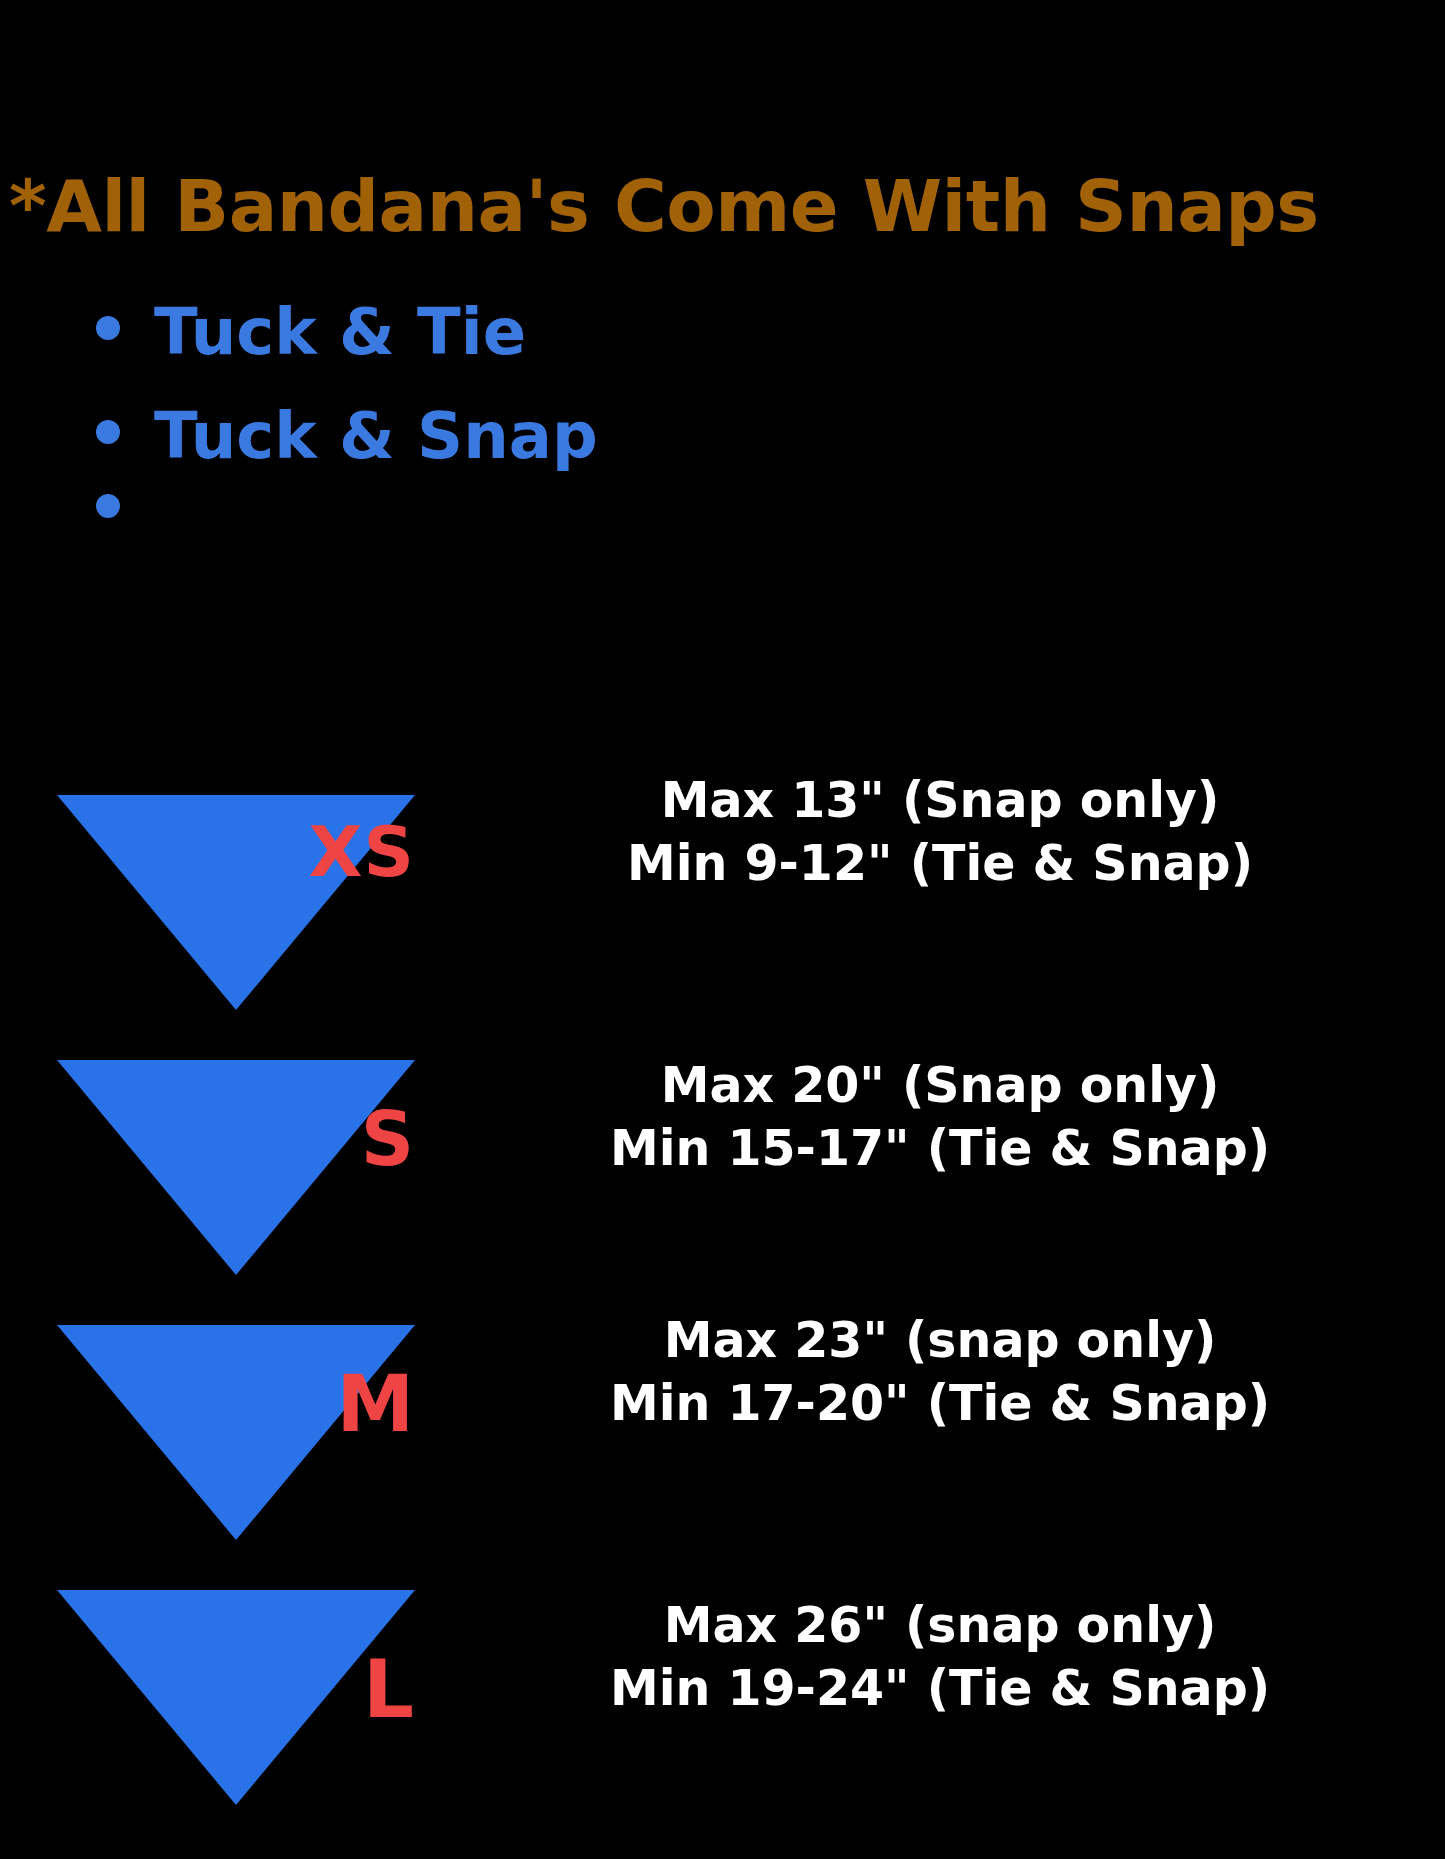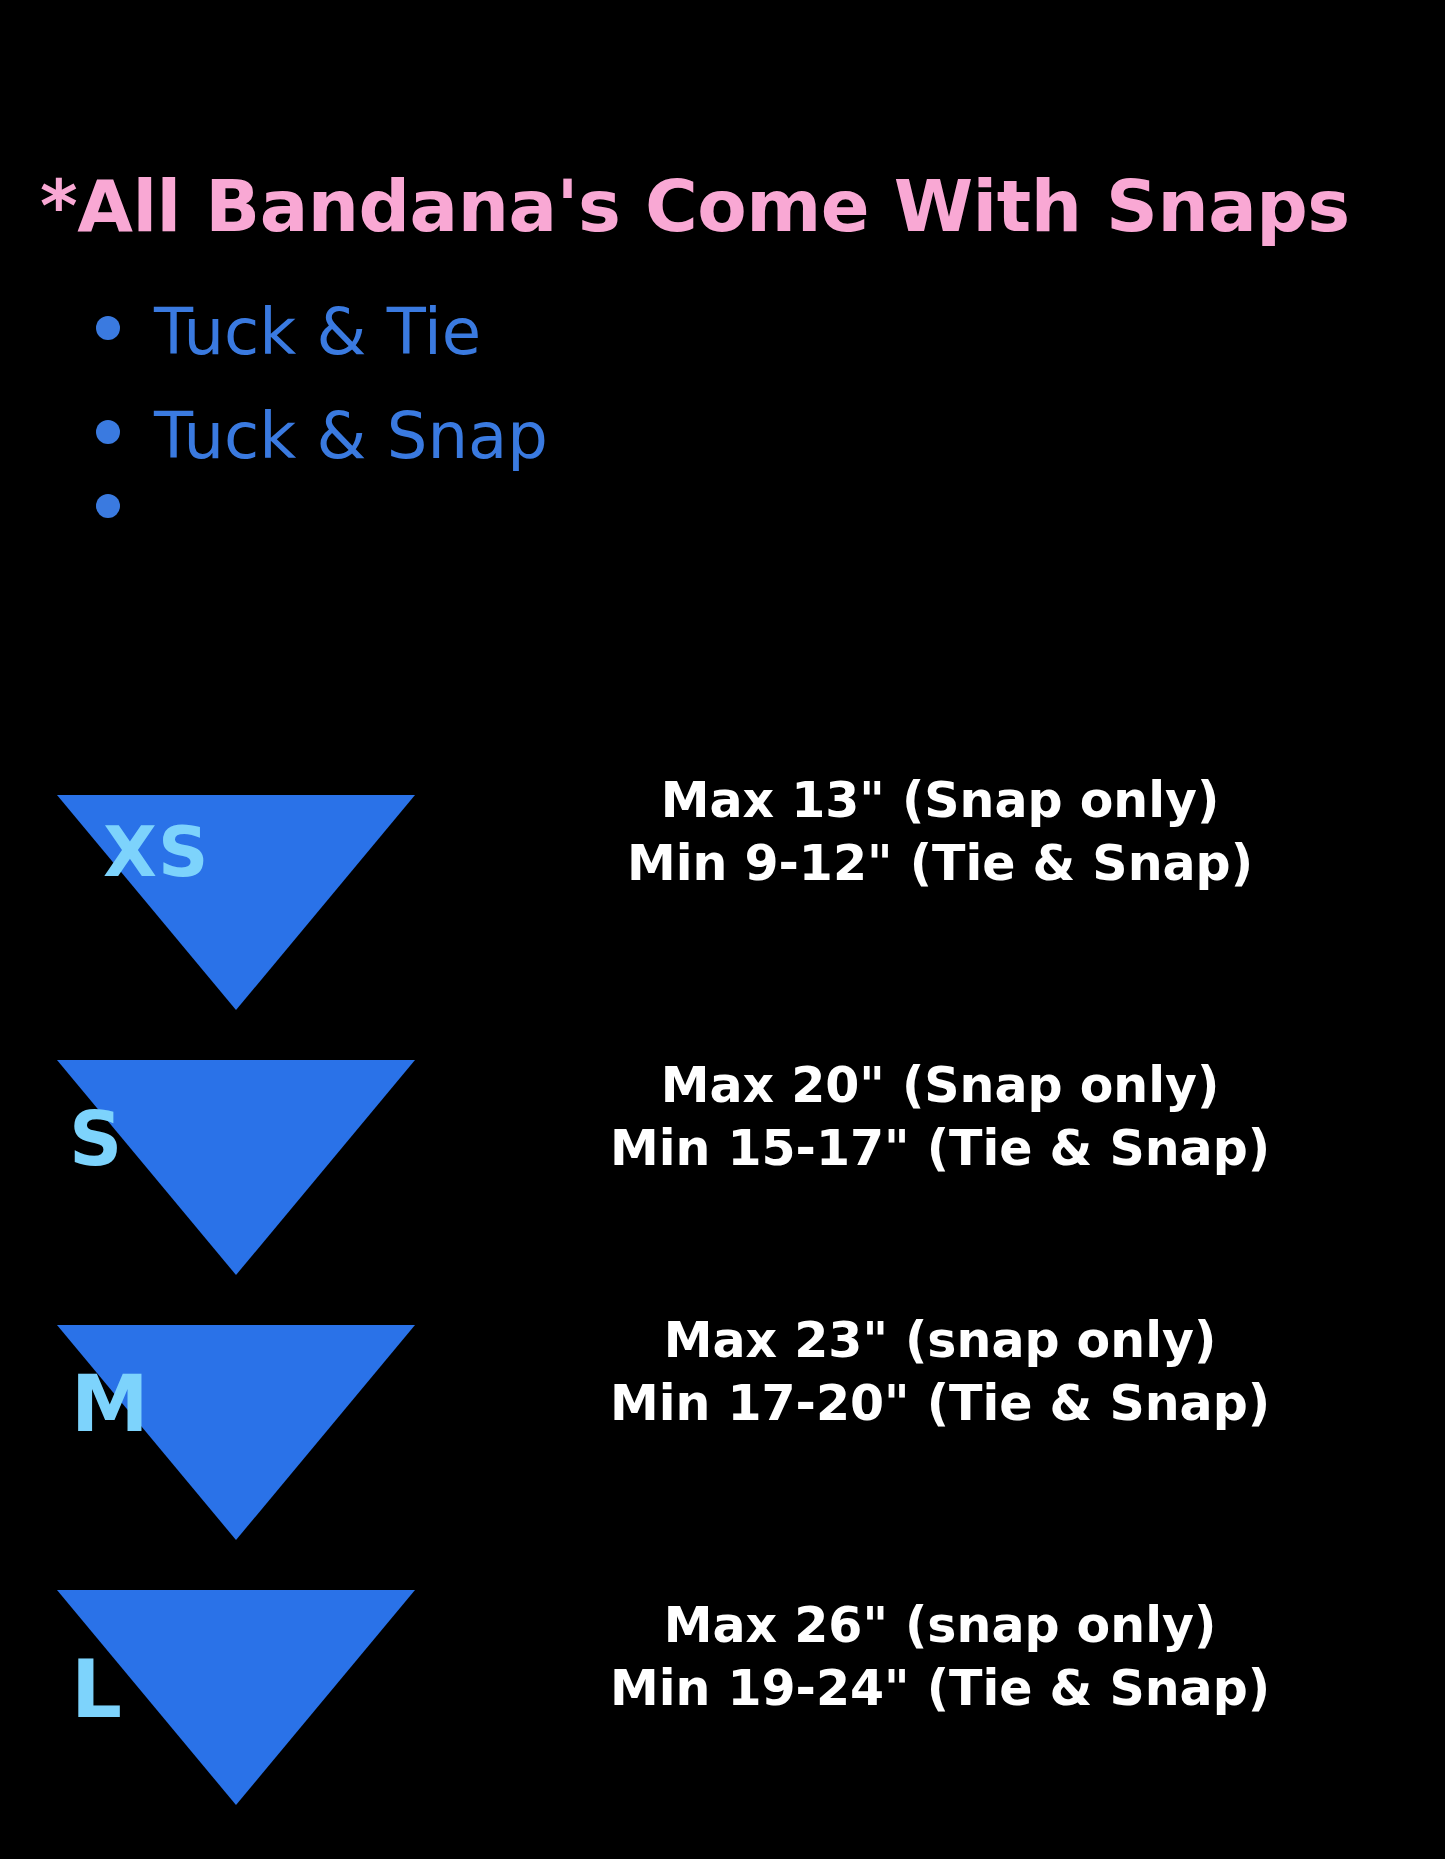--- a/index.html
+++ b/index.html
@@ -18,27 +18,27 @@
 
   #page {
     position: absolute;
     inset: 0;
     background: #000000;
   }
 
   
   .headline {
     position: absolute;
-    left: 40px;
+    left: 9px;
     top: 170px;
     width: 1400px;
     font-size: 72px;
     font-weight: 700;
     letter-spacing: -0.5px;
-    color: #f9a8d4;
+    color: #a16207;
     line-height: 1.0;
     white-space: nowrap;
   }
 
   
   .bullets {
     position: absolute;
     left: 96px;
     top: 300px;
     width: 1100px;
@@ -56,21 +56,21 @@
     height: 24px;
     border-radius: 50%;
     background: #3a7ae0;
     flex: 0 0 auto;
     position: relative;
     top: -14px;
   }
   .bullet-label {
     margin-left: 34px;
     font-size: 64px;
-    font-weight: 400;
+    font-weight: 700;
     color: #3a7ae0;
     line-height: 1;
     white-space: nowrap;
   }
 
   
   .size-row {
     position: absolute;
     left: 0;
     width: 1445px;
@@ -93,24 +93,24 @@
     inset: 0;
     width: 100%;
     height: 100%;
     display: block;
   }
   .tri-letter {
     position: absolute;
     left: 0;
     top: 18px;
     width: 100%;
-    text-align: left;
+    text-align: right;
     font-size: 72px;
     font-weight: 800;
-    color: #7dd3fc;
+    color: #ef4444;
     line-height: 1;
     letter-spacing: 1px;
     padding-left: 30px;
     box-sizing: border-box;
   }
   .tri-letter.small-letter { font-size: 74px; top: 42px; padding-left: 12px;}
   .tri-letter.xs-letter { font-size: 70px; top: 22px; padding-left: 46px;}
   .tri-letter.m-letter  { font-size: 78px; top: 40px; padding-left: 14px;}
   .tri-letter.l-letter  { font-size: 80px; top: 60px; padding-left: 14px;}
 

